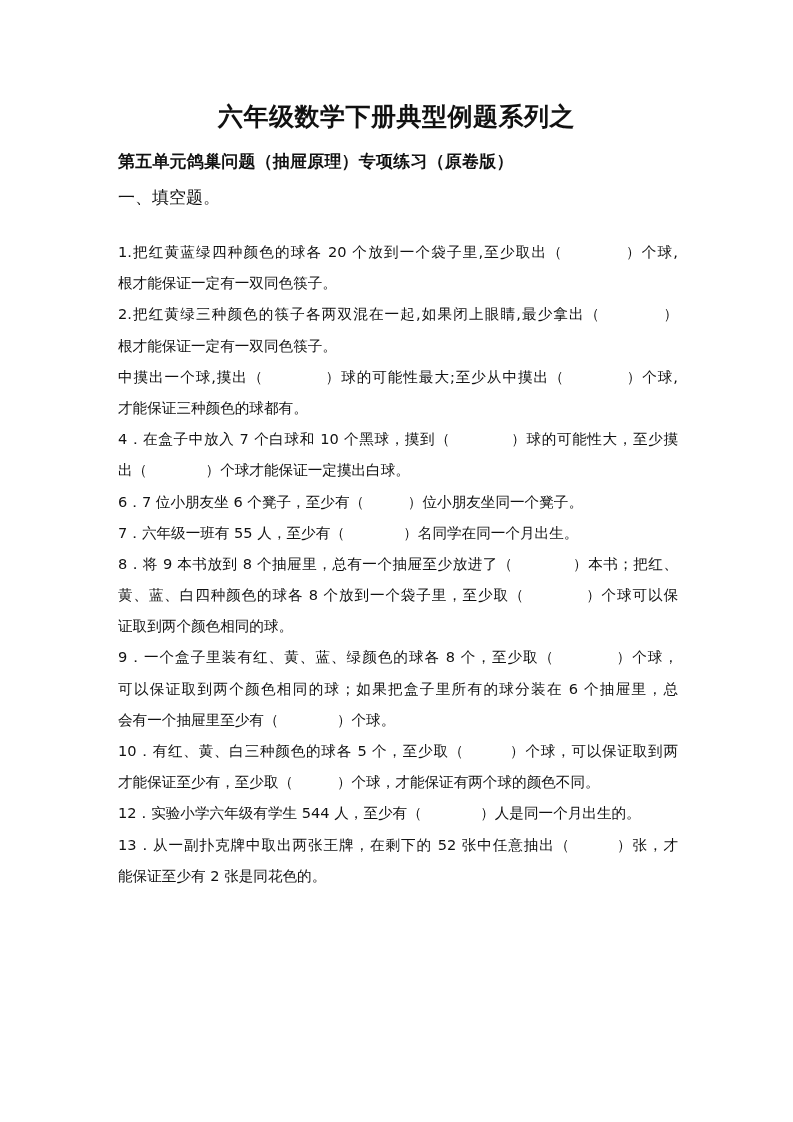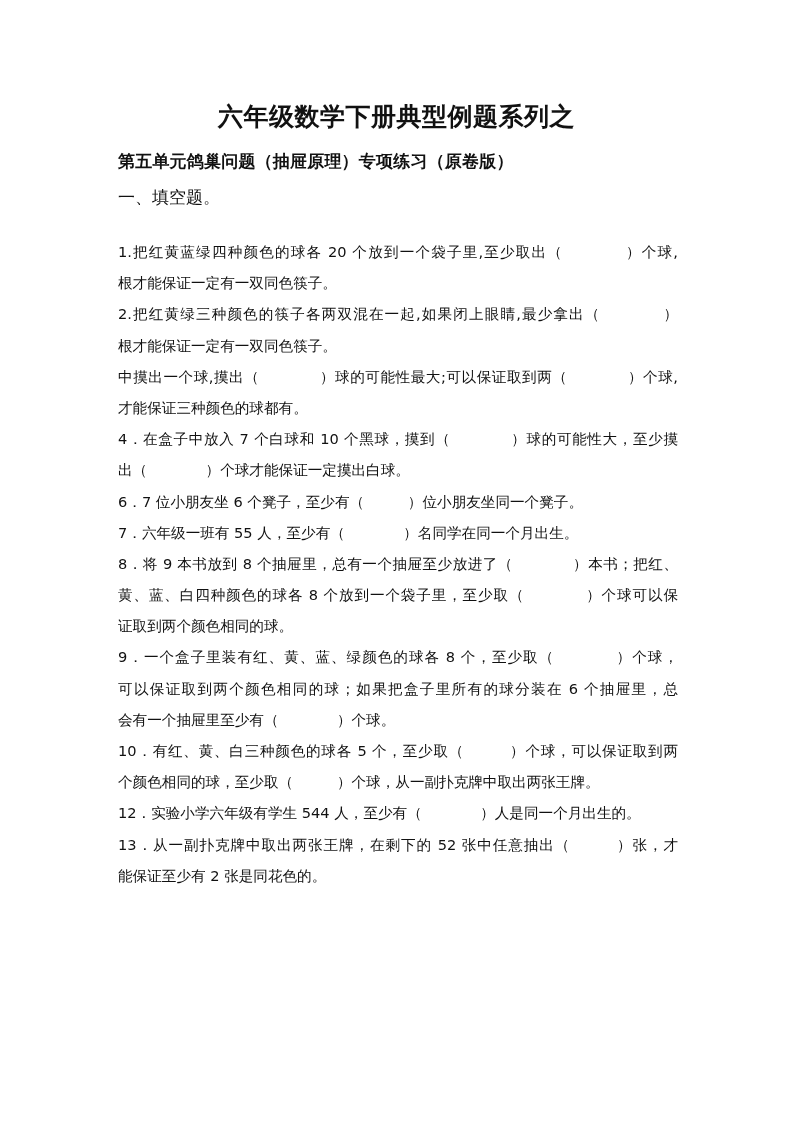--- a/index.html
+++ b/index.html
@@ -88,21 +88,21 @@
   <div class="questions">
     <div class="q">
       <span class="line justify">1.把红黄蓝绿四种颜色的球各 20 个放到一个袋子里,至少取出（　　　　）个球,</span>
       <span class="line">根才能保证一定有一双同色筷子。</span>
     </div>
     <div class="q">
       <span class="line justify">2.把红黄绿三种颜色的筷子各两双混在一起,如果闭上眼睛,最少拿出（　　　　）</span>
       <span class="line">根才能保证一定有一双同色筷子。</span>
     </div>
     <div class="q">
-      <span class="line justify">中摸出一个球,摸出（　　　　）球的可能性最大;可以保证取到两（　　　　）个球,</span>
+      <span class="line justify">中摸出一个球,摸出（　　　　）球的可能性最大;至少从中摸出（　　　　）个球,</span>
       <span class="line">才能保证三种颜色的球都有。</span>
     </div>
     <div class="q">
       <span class="line justify">4．在盒子中放入 7 个白球和 10 个黑球，摸到（　　　　）球的可能性大，至少摸</span>
       <span class="line">出（　　　　）个球才能保证一定摸出白球。</span>
     </div>
     <div class="q">
       <span class="line">6．7 位小朋友坐 6 个凳子，至少有（　　　）位小朋友坐同一个凳子。</span>
     </div>
     <div class="q">
@@ -113,21 +113,21 @@
       <span class="line justify">黄、蓝、白四种颜色的球各 8 个放到一个袋子里，至少取（　　　　）个球可以保</span>
       <span class="line">证取到两个颜色相同的球。</span>
     </div>
     <div class="q">
       <span class="line justify">9．一个盒子里装有红、黄、蓝、绿颜色的球各 8 个，至少取（　　　　）个球，</span>
       <span class="line justify">可以保证取到两个颜色相同的球；如果把盒子里所有的球分装在 6 个抽屉里，总</span>
       <span class="line">会有一个抽屉里至少有（　　　　）个球。</span>
     </div>
     <div class="q">
       <span class="line justify">10．有红、黄、白三种颜色的球各 5 个，至少取（　　　）个球，可以保证取到两</span>
-      <span class="line">个颜色相同的球，至少取（　　　）个球，从一副扑克牌中取出两张王牌。</span>
+      <span class="line">才能保证至少有，至少取（　　　）个球，才能保证有两个球的颜色不同。</span>
     </div>
     <div class="q">
       <span class="line">12．实验小学六年级有学生 544 人，至少有（　　　　）人是同一个月出生的。</span>
     </div>
     <div class="q">
       <span class="line justify">13．从一副扑克牌中取出两张王牌，在剩下的 52 张中任意抽出（　　　）张，才</span>
       <span class="line">能保证至少有 2 张是同花色的。</span>
     </div>
   </div>
 </div>

